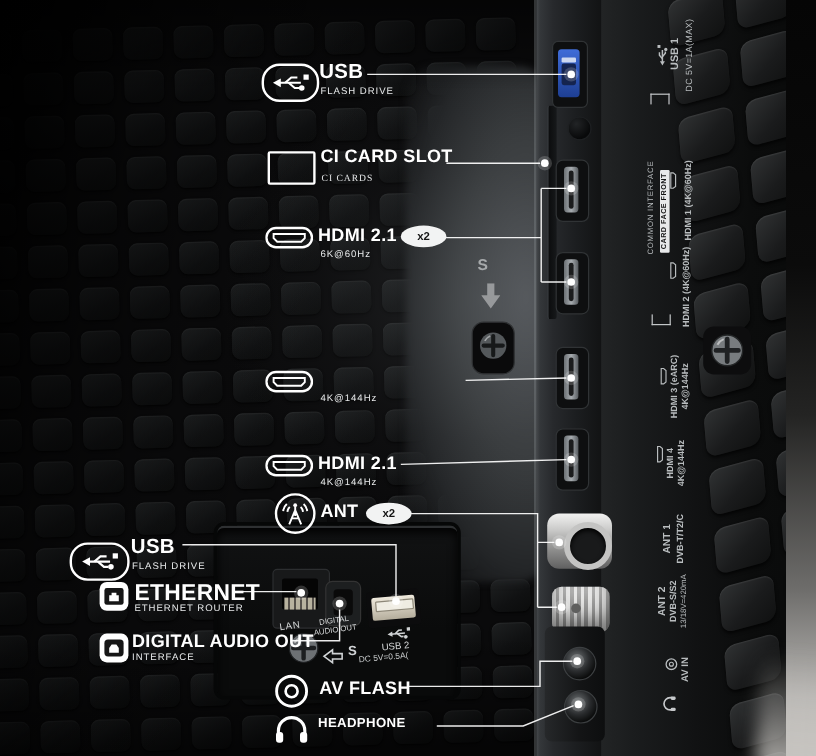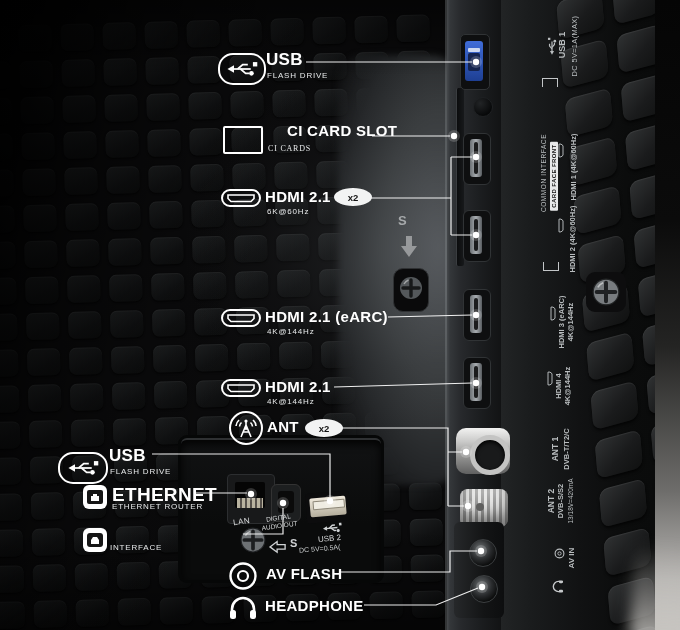--- a/index.html
+++ b/index.html
@@ -453,36 +453,35 @@
         </g>
         <path d="M2 11 l9 -5 v10 z" fill="#fff"></path>
         <rect x="37" y="1.5" width="6" height="6" fill="#fff"></rect>
         <circle cx="35" cy="17" r="3.2" fill="#fff"></circle>
       </svg>
   </div>
   <div class="lab" style="left:266px;top:50px;font-size:17px;">USB</div>
   <div class="sub" style="left:267px;top:71px;">FLASH DRIVE</div>
 
   <div class="abs" style="left:223px;top:126px;width:36px;height:24px;border:2px solid #fff;border-radius:2px;"></div>
-  <div class="lab" style="left:267px;top:122px;font-size:15px;margin-left:20px;">CI CARD SLOT</div>
+  <div class="lab" style="left:267px;top:122px;font-size:15px;">CI CARD SLOT</div>
   <div class="sub" style="left:268px;top:144px;font-family:Liberation Serif, serif;">CI CARDS</div>
 
   <svg class="abs" style="left:221px;top:188px;" width="40" height="20" viewBox="0 0 40 18">
     <rect x="1" y="1" width="38" height="16" rx="8" fill="none" stroke="#fff" stroke-width="2"></rect>
     <path d="M7 6 h26 v3.5 l-3 3 h-20 l-3 -3 z" fill="none" stroke="#fff" stroke-width="1.6"></path>
   </svg>
   <div class="lab" style="left:265px;top:188px;font-size:15px;">HDMI 2.1</div>
   <div class="badge" style="left:334px;top:188px;">x2</div>
   <div class="sub" style="left:267px;top:207px;">6K@60Hz</div>
 
   <svg class="abs" style="left:221px;top:308px;" width="40" height="20" viewBox="0 0 40 18">
     <rect x="1" y="1" width="38" height="16" rx="8" fill="none" stroke="#fff" stroke-width="2"></rect>
     <path d="M7 6 h26 v3.5 l-3 3 h-20 l-3 -3 z" fill="none" stroke="#fff" stroke-width="1.6"></path>
   </svg>
-  <div class="lab" style="left:265px;top:308px;font-size:15px;">HDMI 2.1 (eARC)</div>
   <div class="sub" style="left:267px;top:327px;">4K@144Hz</div>
 
   <svg class="abs" style="left:221px;top:378px;" width="40" height="20" viewBox="0 0 40 18">
     <rect x="1" y="1" width="38" height="16" rx="8" fill="none" stroke="#fff" stroke-width="2"></rect>
     <path d="M7 6 h26 v3.5 l-3 3 h-20 l-3 -3 z" fill="none" stroke="#fff" stroke-width="1.6"></path>
   </svg>
   <div class="lab" style="left:265px;top:378px;font-size:15px;">HDMI 2.1</div>
   <div class="sub" style="left:267px;top:397px;">4K@144Hz</div>
 
   <svg class="abs" style="left:228px;top:410px;" width="36" height="36" viewBox="0 0 36 36">
@@ -520,34 +519,35 @@
     <path d="M9 17 v-5 h2 v-2 h4 v2 h2 v5 z" fill="#fff"></path>
   </svg>
   <div class="lab" style="left:112px;top:484px;font-size:19px;">ETHERNET</div>
   <div class="sub" style="left:112px;top:502px;">ETHERNET ROUTER</div>
 
   <svg class="abs" style="left:82px;top:527px;" width="26" height="26" viewBox="0 0 26 26">
     <rect x="1" y="1" width="24" height="24" rx="6" fill="#fff"></rect>
     <rect x="5" y="6" width="16" height="14" rx="3" fill="#161616"></rect>
     <path d="M9 17 v-4 l2 -3 h4 l2 3 v4 z" fill="#fff"></path>
   </svg>
+  <div class="lab" style="left:110px;top:526px;font-size:15px;">DIGITAL AUDIO OUT</div>
   <div class="sub" style="left:110px;top:543px;">INTERFACE</div>
 
   <svg class="abs" style="left:228px;top:561px;" width="30" height="30" viewBox="0 0 30 30">
     <circle cx="15" cy="15" r="12.5" fill="none" stroke="#fff" stroke-width="2.4"></circle>
     <circle cx="15" cy="15" r="5" fill="none" stroke="#fff" stroke-width="2.2"></circle>
   </svg>
   <div class="lab" style="left:266px;top:565px;font-size:15px;">AV FLASH</div>
 
   <svg class="abs" style="left:227px;top:593px;" width="32" height="28" viewBox="0 0 32 28">
     <path d="M5 20 v-4 a11 11 0 0 1 22 0 v4" fill="none" stroke="#fff" stroke-width="2.6"></path>
     <rect x="3" y="17" width="6" height="9" rx="2.5" fill="#fff"></rect>
     <rect x="23" y="17" width="6" height="9" rx="2.5" fill="#fff"></rect>
   </svg>
-  <div class="lab" style="left:265px;top:597px;font-size:15px;">HEADPHONE</div>
+  <div class="lab" style="left:265px;top:597px;font-size:11px;">HEADPHONE</div>
 
   <div class="vlabel" style="left:574px;top:46px;font-size:7.5px;font-weight:400;letter-spacing:.3px;">DC 5V=1A(MAX)</div>
   <div class="vlabel" style="left:562px;top:45px;font-size:9px;">USB 1</div>
   <svg class="abs" style="left:543px;top:42px;transform:rotate(-90deg);" width="18" height="9" viewBox="0 0 44 22">
     <g stroke="#b9bdbf" stroke-width="3" fill="none">
         <path d="M8 11 h26"></path>
         <path d="M16 11 l7 -6 h6"></path>
         <path d="M20 11 l7 6 h4"></path>
       </g>
     <path d="M2 11 l9 -5 v10 z" fill="#b9bdbf"></path>

